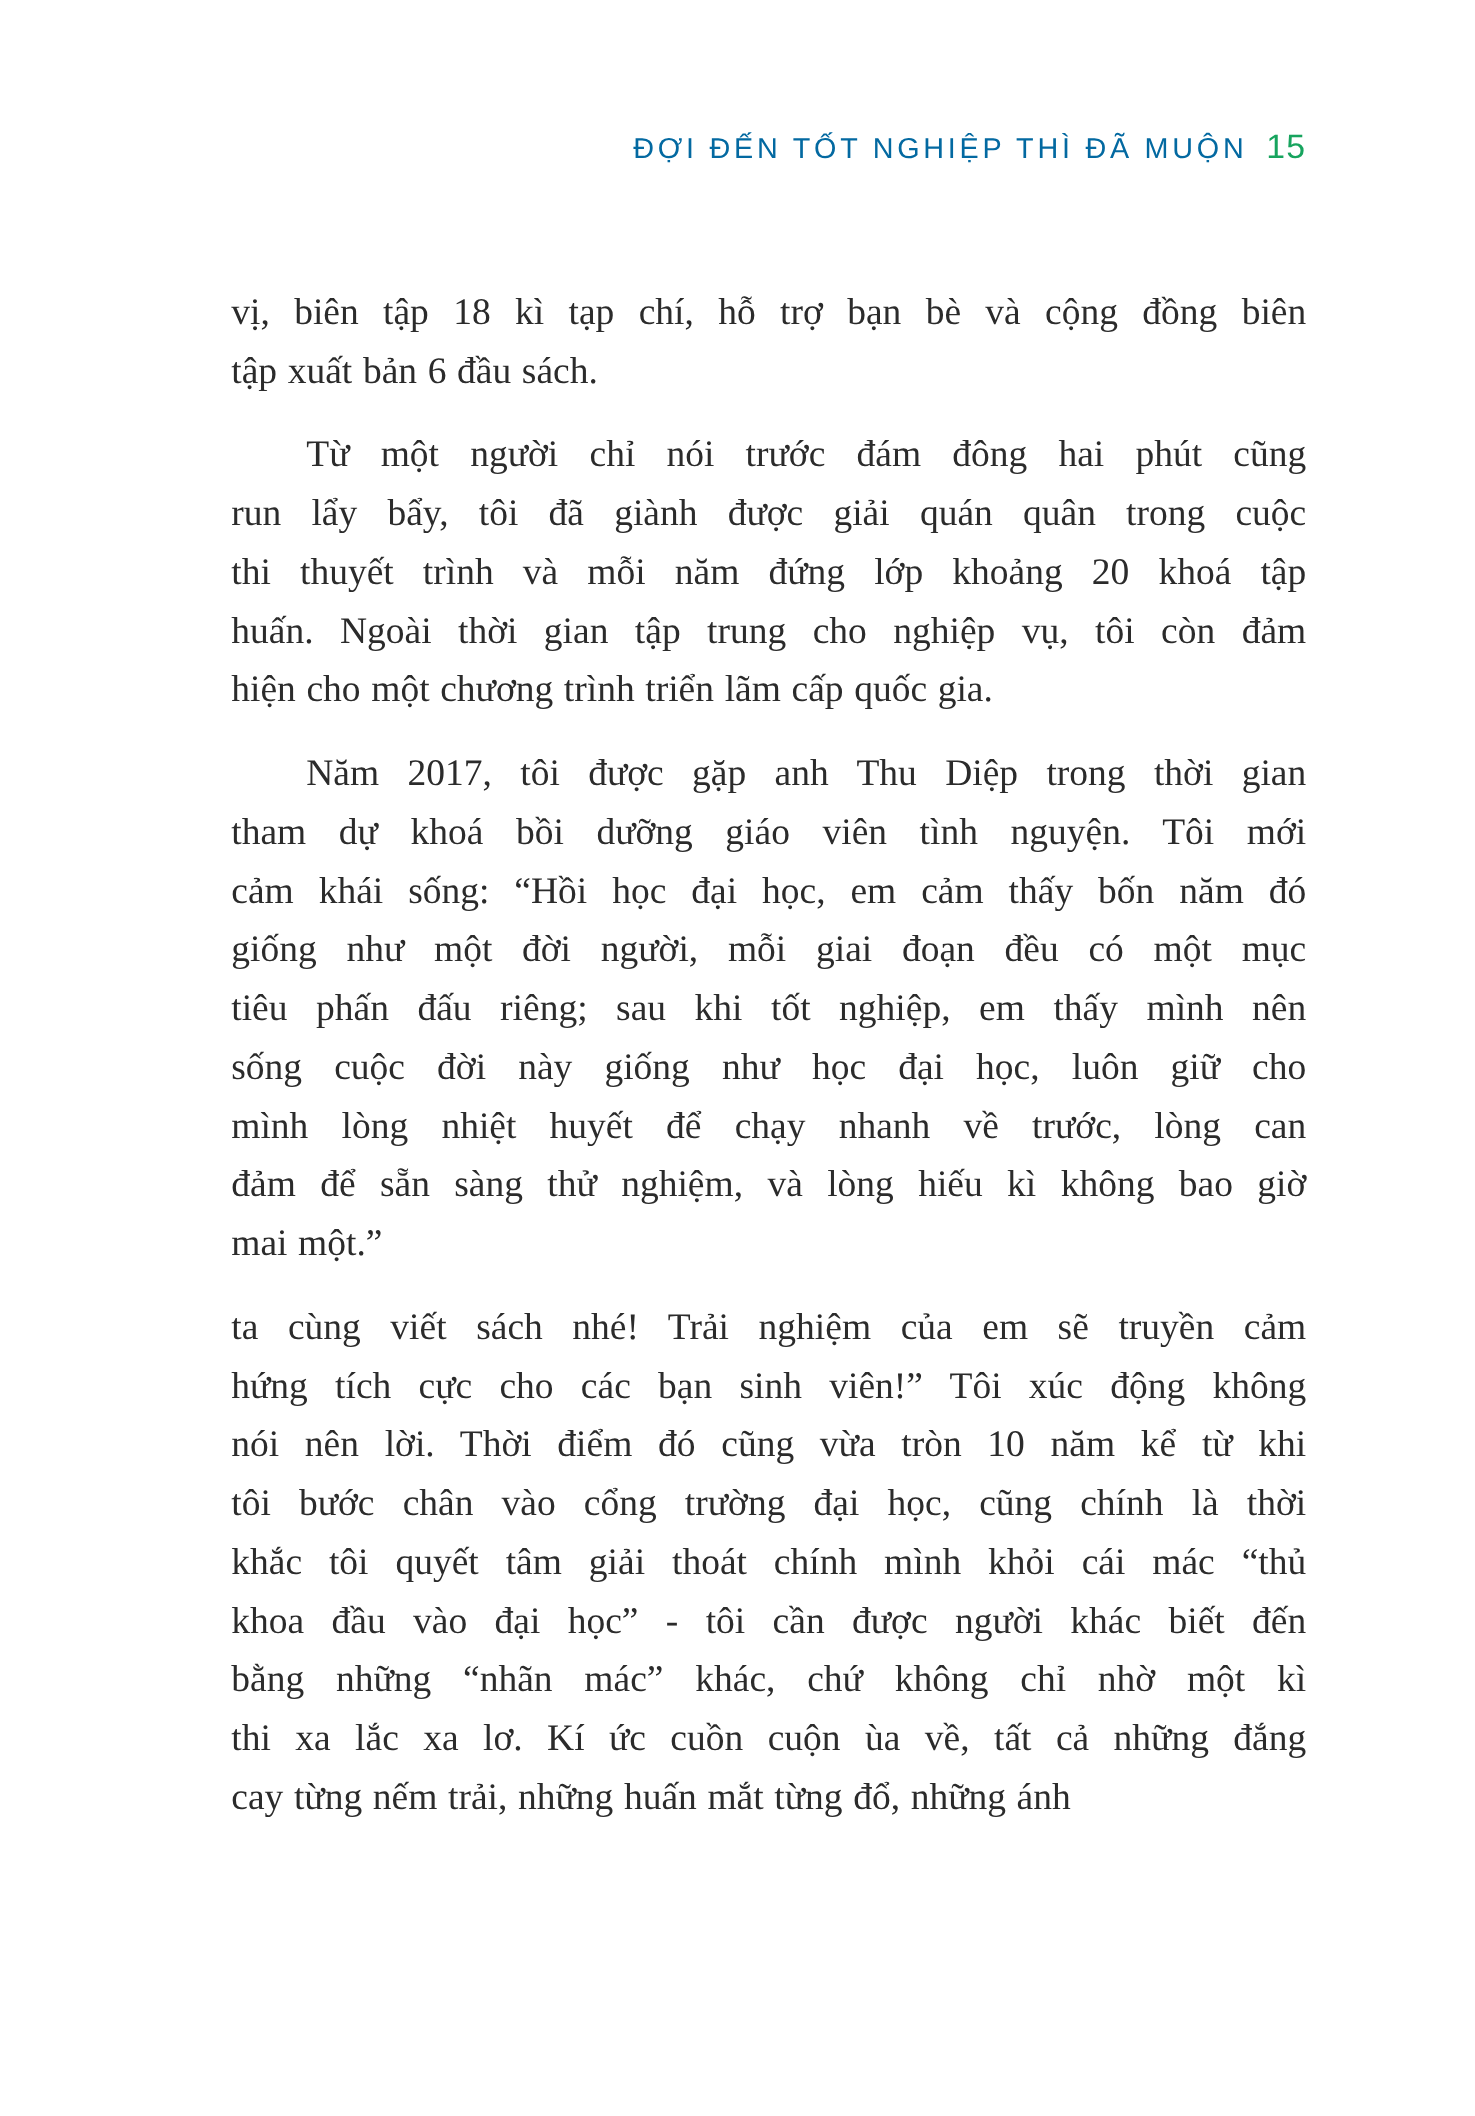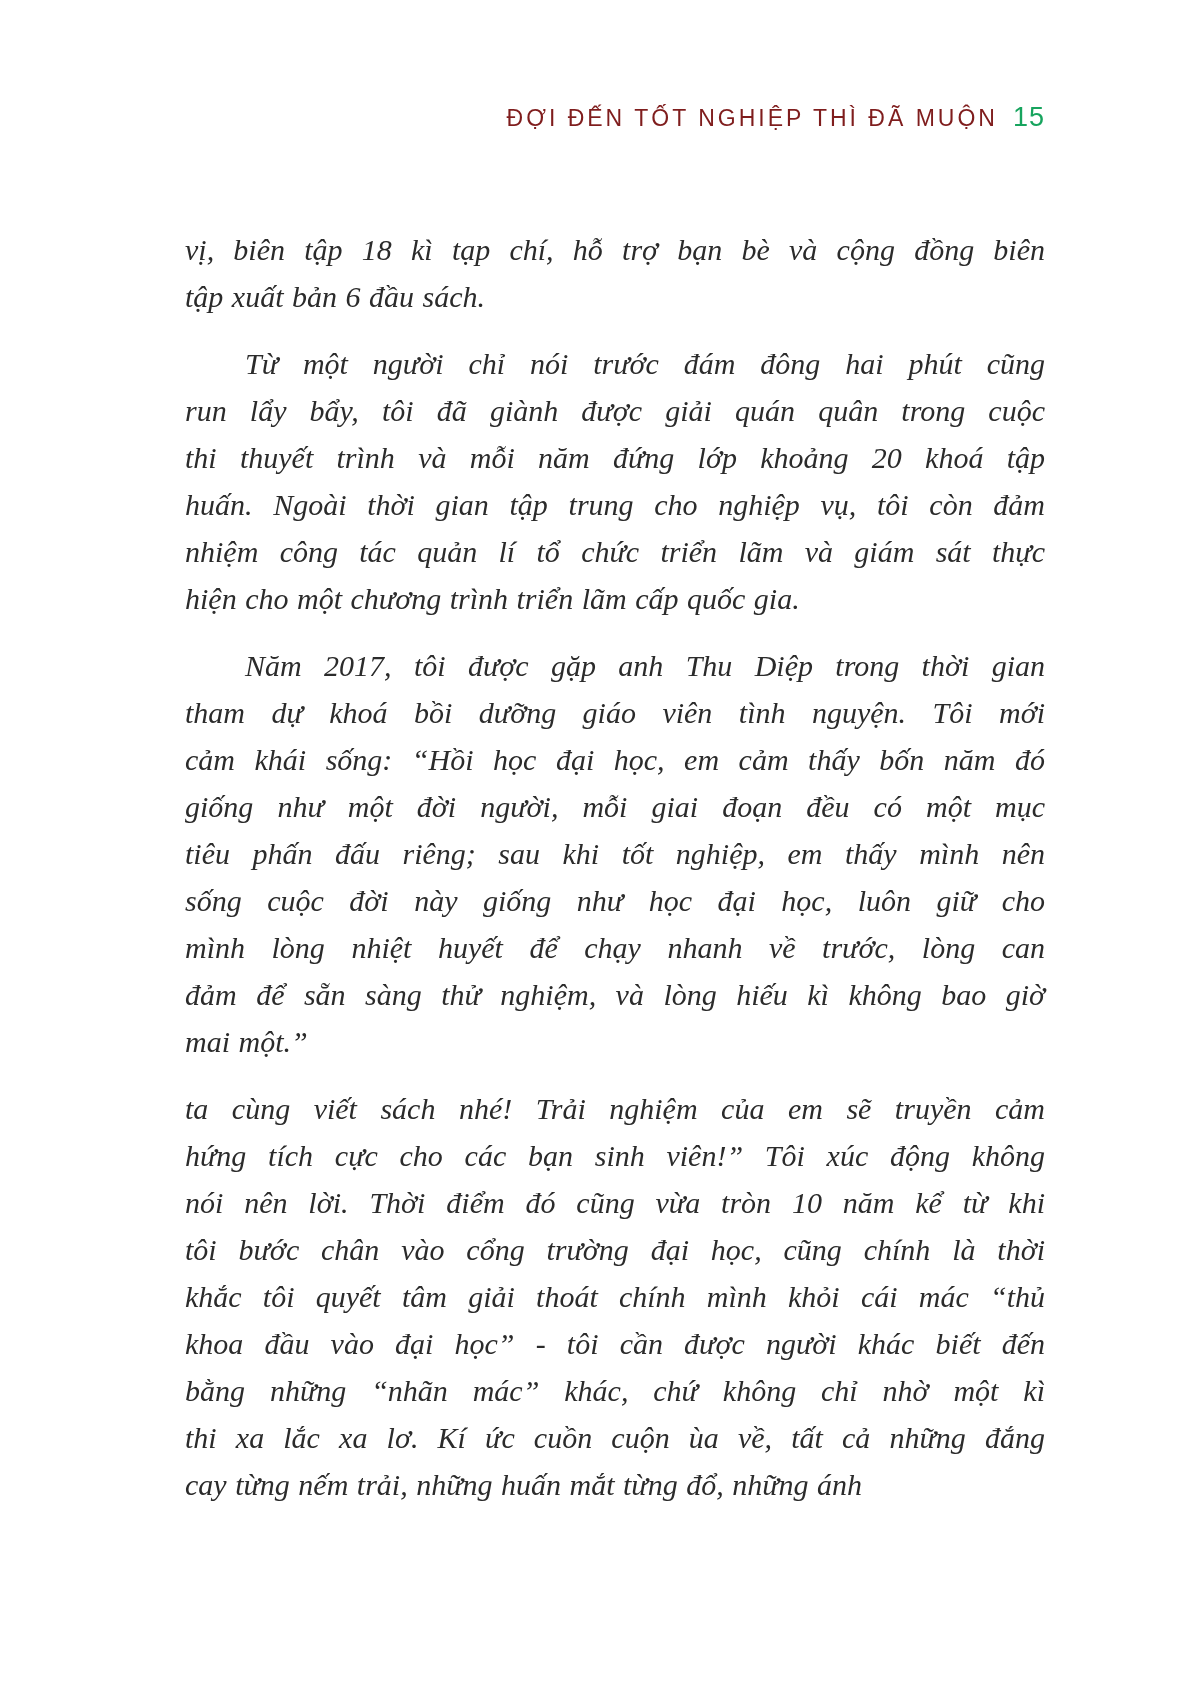--- a/index.html
+++ b/index.html
@@ -42,21 +42,20 @@
   .page-body {
     position: absolute;
     top: 226px;
     left: 185px;
     width: 860px;
     font-size: 30px;
     line-height: 47px;
     color: #2b2b2b;
     -webkit-hyphens: none;
     hyphens: none;
-    font-style: italic;
   }
   .paragraph + .paragraph {
     margin-top: 20px;
   }
   .line {
     text-align: justify;
     text-align-last: justify;
     word-spacing: 1px;
   }
   .line.last {
@@ -64,36 +63,35 @@
   }
   .paragraph.indent .line.first {
     padding-left: 60px;
   }
 </style>
 </head>
 <body>
 
 <div class="page">
   <header class="page-header">
-    <span class="running-head" style="color: #7f1d1d;">ĐỢI ĐẾN TỐT NGHIỆP THÌ ĐÃ MUỘN</span>
+    <span class="running-head" style="color: #0369a1;">ĐỢI ĐẾN TỐT NGHIỆP THÌ ĐÃ MUỘN</span>
     <span class="page-number" style="color: rgb(23, 164, 94);">15</span>
   </header>
 
   <main class="page-body" style="color: rgb(43, 43, 43);">
 
   <div class="paragraph">
         <div class="line first">vị, biên tập 18 kì tạp chí, hỗ trợ bạn bè và cộng đồng biên</div>
         <div class="line last">tập xuất bản 6 đầu sách.</div>
       </div>
       <div class="paragraph indent">
         <div class="line first">Từ một người chỉ nói trước đám đông hai phút cũng</div>
         <div class="line">run lẩy bẩy, tôi đã giành được giải quán quân trong cuộc</div>
         <div class="line">thi thuyết trình và mỗi năm đứng lớp khoảng 20 khoá tập</div>
         <div class="line">huấn. Ngoài thời gian tập trung cho nghiệp vụ, tôi còn đảm</div>
-        <div class="line">nhiệm công tác quản lí tổ chức triển lãm và giám sát thực</div>
         <div class="line last">hiện cho một chương trình triển lãm cấp quốc gia.</div>
       </div>
       <div class="paragraph indent">
         <div class="line first">Năm 2017, tôi được gặp anh Thu Diệp trong thời gian</div>
         <div class="line">tham dự khoá bồi dưỡng giáo viên tình nguyện. Tôi mới</div>
         <div class="line">cảm khái sống: “Hồi học đại học, em cảm thấy bốn năm đó</div>
         <div class="line">giống như một đời người, mỗi giai đoạn đều có một mục</div>
         <div class="line">tiêu phấn đấu riêng; sau khi tốt nghiệp, em thấy mình nên</div>
         <div class="line">sống cuộc đời này giống như học đại học, luôn giữ cho</div>
         <div class="line">mình lòng nhiệt huyết để chạy nhanh về trước, lòng can</div>

